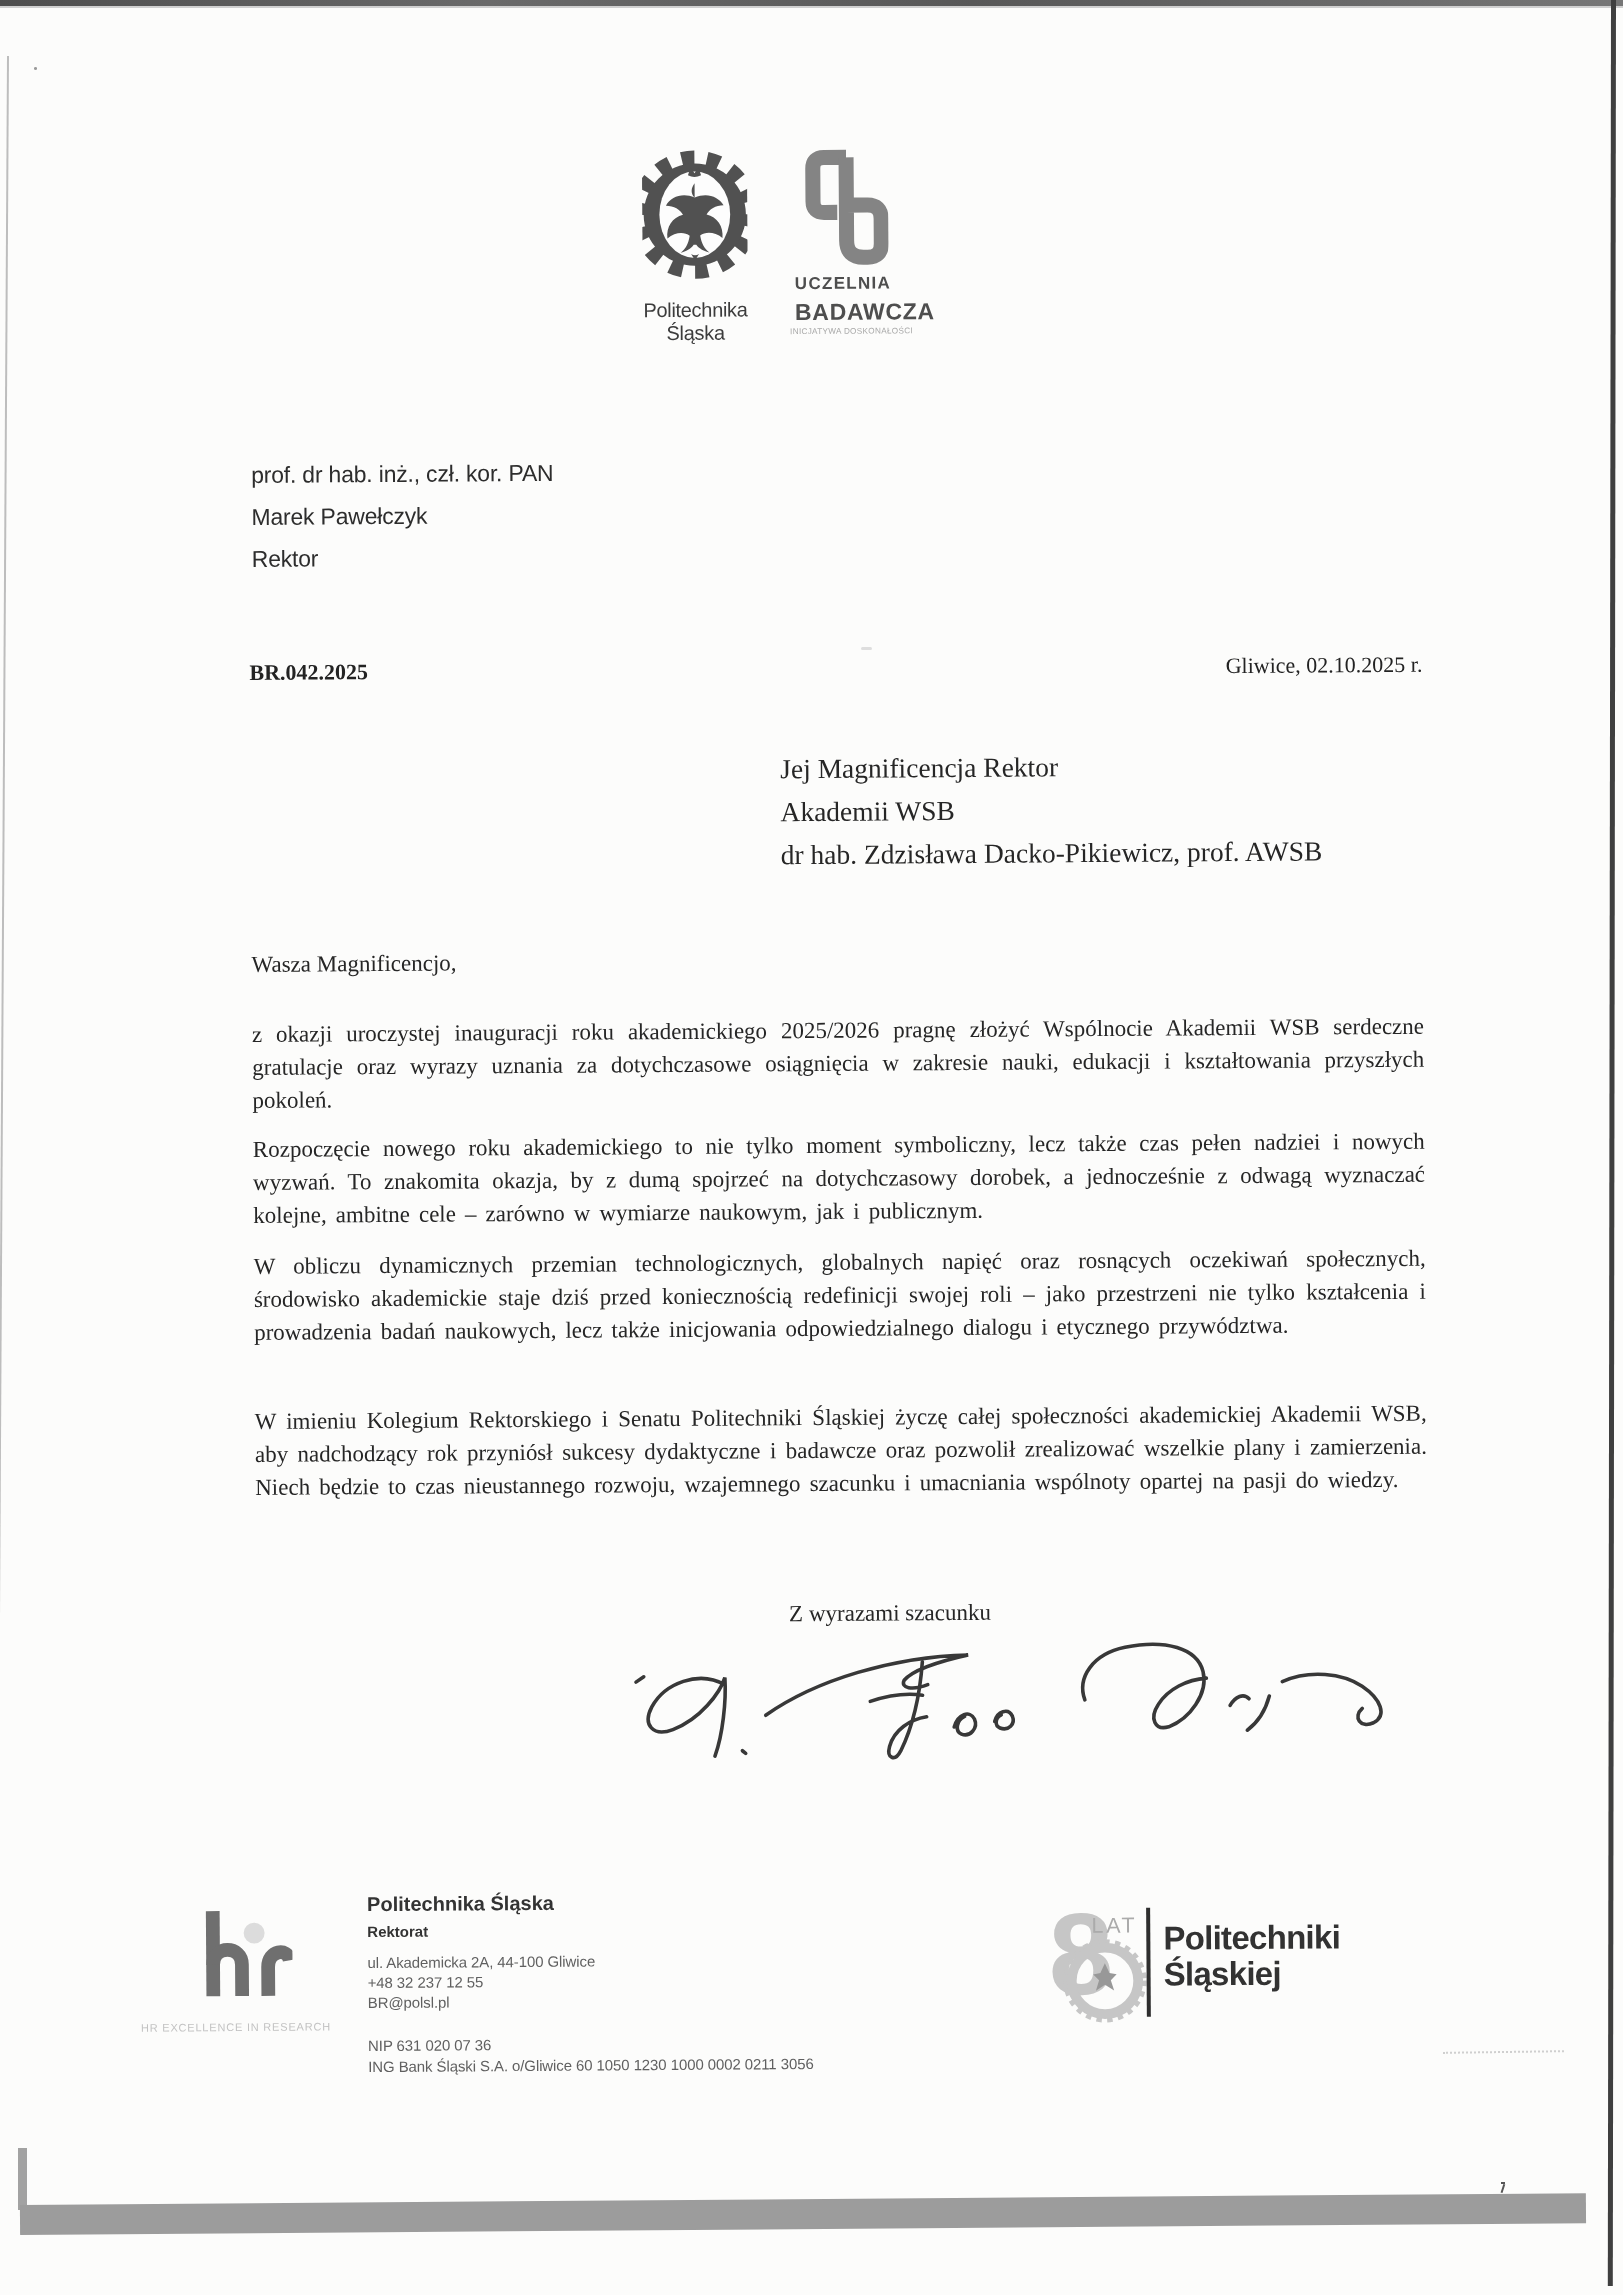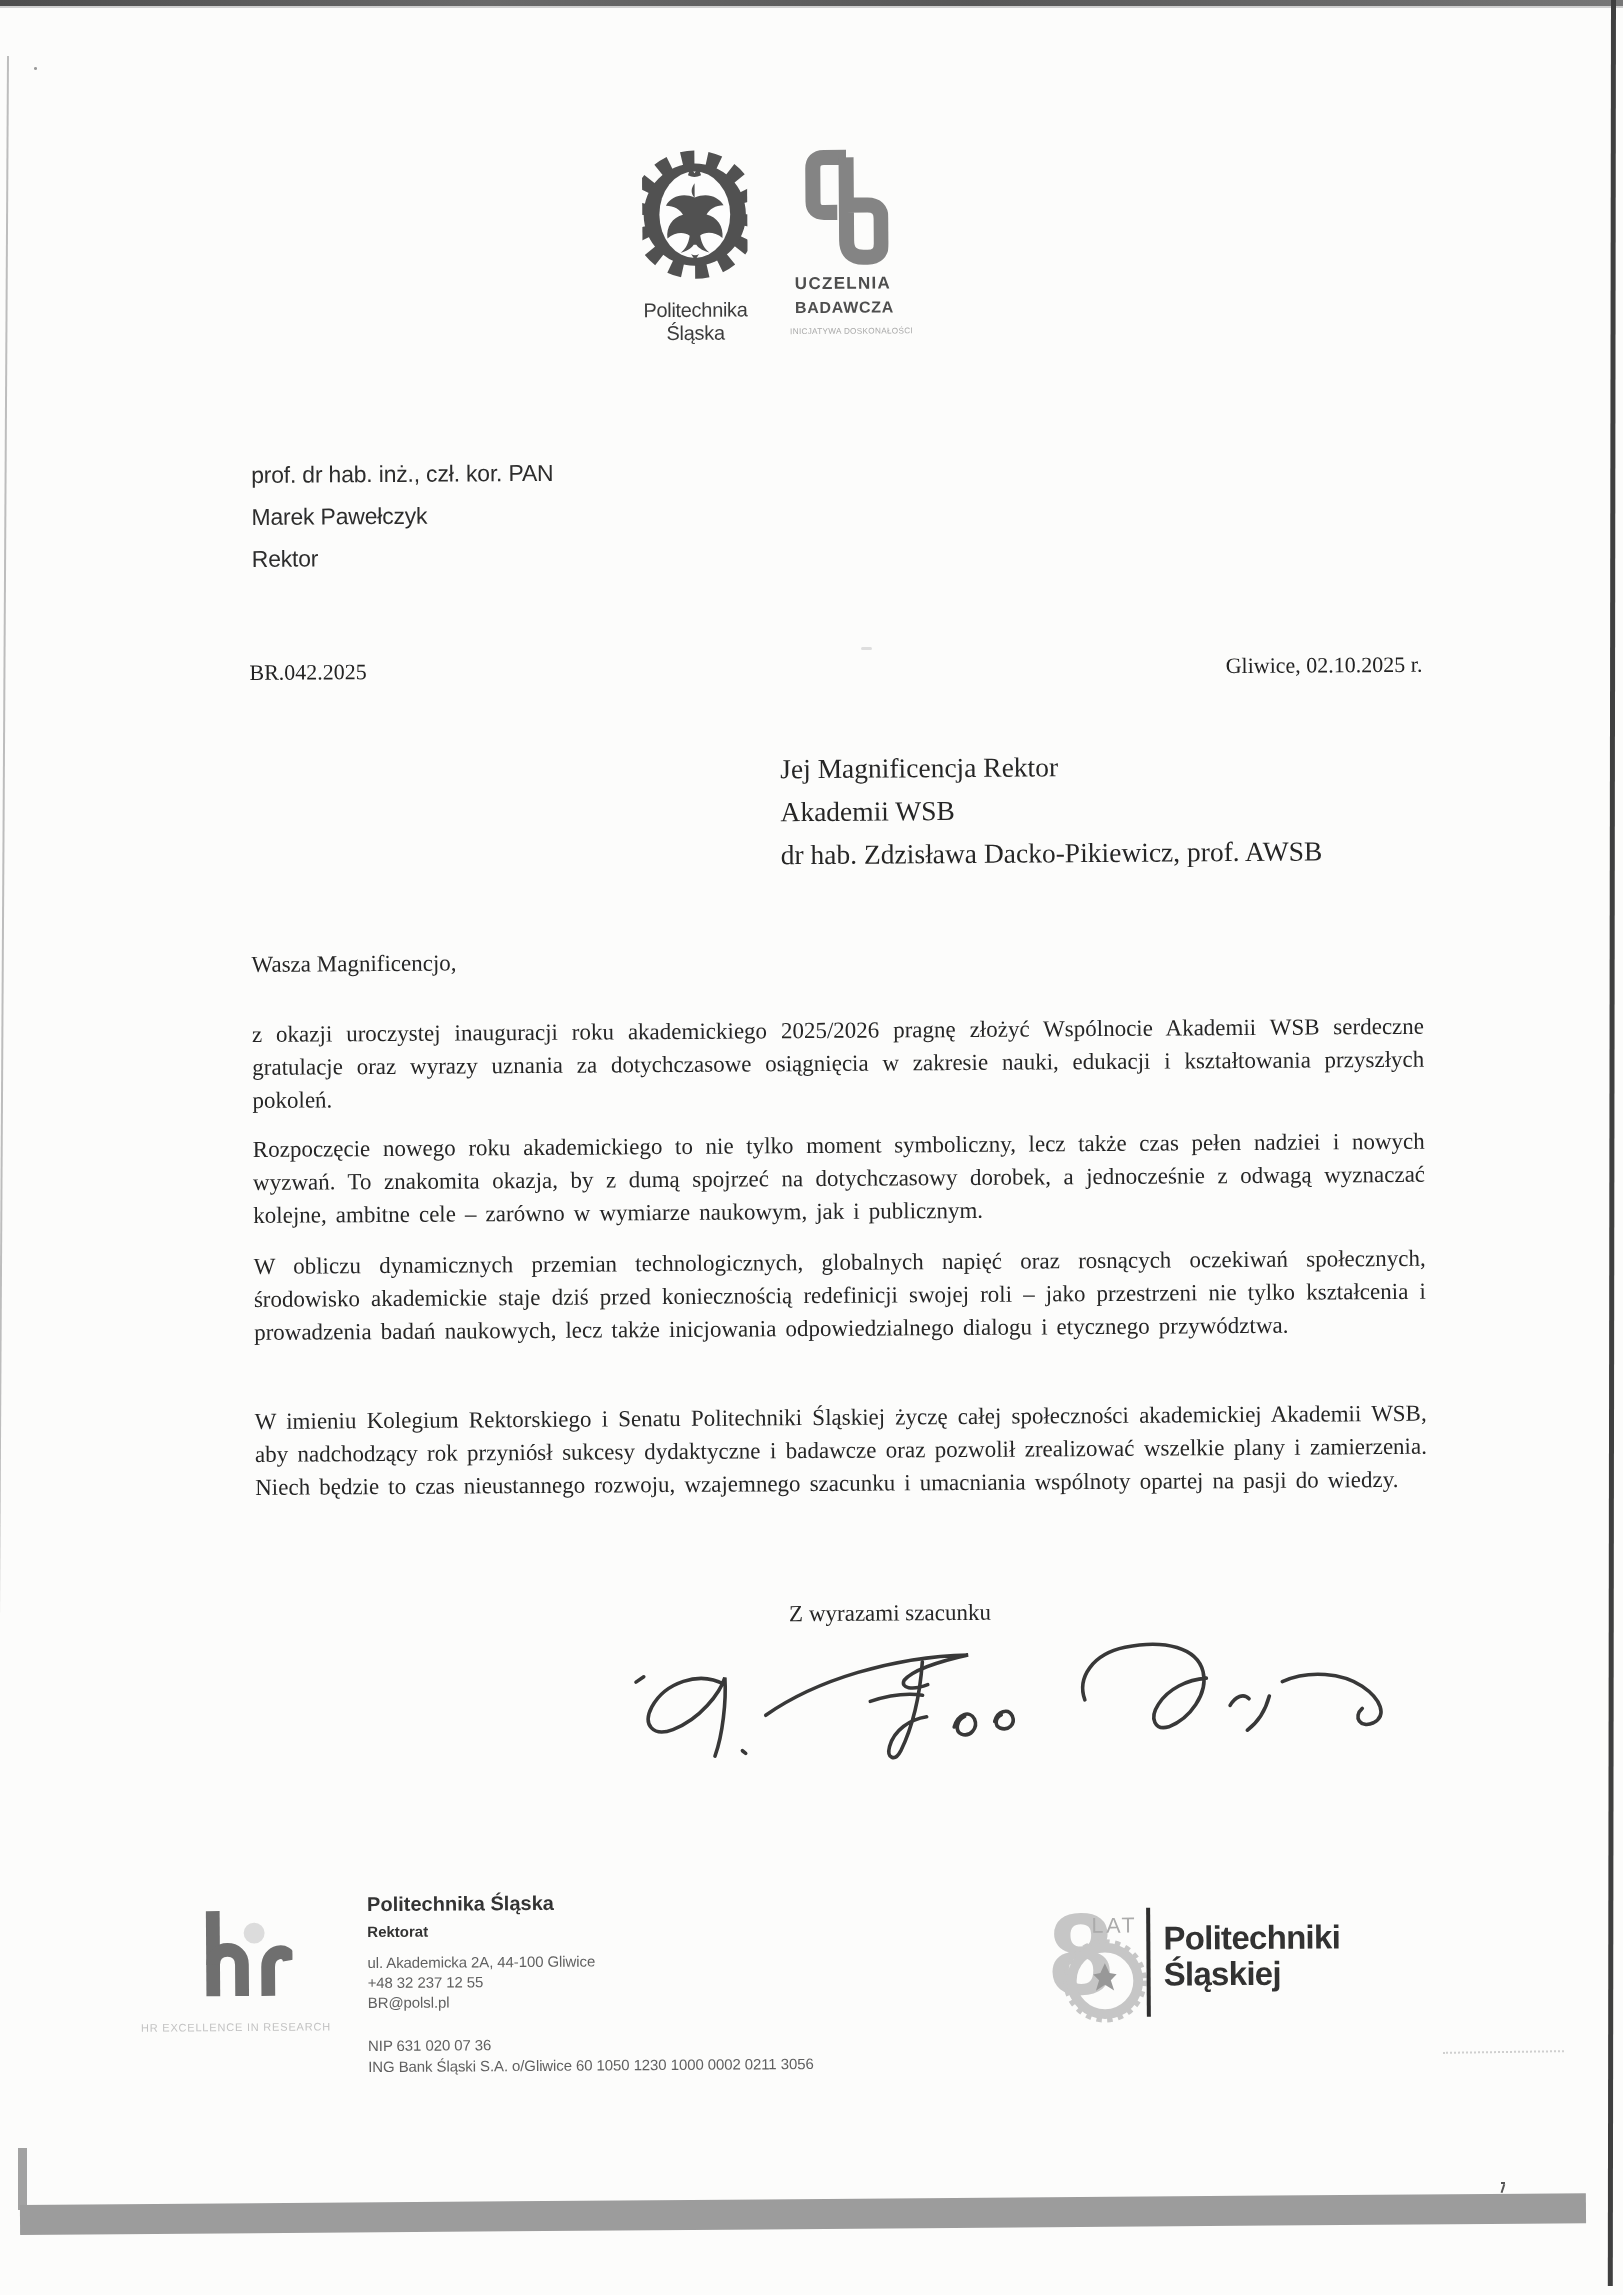--- a/index.html
+++ b/index.html
@@ -24,29 +24,29 @@
   .letter{position:absolute;left:0;top:0;width:1623px;height:2295px;transform:rotate(-0.4deg);transform-origin:50% 45%;}
 
   
   .gear-logo{position:absolute;left:648px;top:147px;}
   .uni-name{position:absolute;left:622px;top:298px;width:157px;text-align:center;
     font-family:"Liberation Sans","DejaVu Sans",sans-serif;font-size:20px;line-height:23px;color:#3c3c3c;letter-spacing:-0.3px;}
   .b-logo{position:absolute;left:809px;top:149px;}
   .ub-l1{position:absolute;left:800px;top:274px;width:99px;text-align:left;
     font-family:"Liberation Sans","DejaVu Sans",sans-serif;font-weight:bold;font-size:17px;letter-spacing:1.3px;color:#4e4e4e;}
   .ub-l2{position:absolute;left:800px;top:299px;width:99px;text-align:center;
-    font-family:"Liberation Sans","DejaVu Sans",sans-serif;font-weight:bold;font-size:16px;letter-spacing:0.7px;color:#4e4e4e;}
+    font-family:"Liberation Sans","DejaVu Sans",sans-serif;font-weight:bold;font-size:23px;letter-spacing:0.7px;color:#4e4e4e;}
   .ub-l3{position:absolute;left:795px;top:327px;width:111px;text-align:left;white-space:nowrap;
     font-family:"Liberation Sans","DejaVu Sans",sans-serif;font-size:8.2px;letter-spacing:0.3px;color:#a8a8a8;}
 
   
   .sender{position:absolute;left:255px;top:450px;font-family:"Liberation Sans","DejaVu Sans",sans-serif;
     font-size:23px;line-height:42px;color:#2d2d2d;letter-spacing:-0.2px;}
   .refrow{position:absolute;left:252px;top:656px;width:1173px;font-size:22px;}
-  .refno{float:left;}
+  .refno{float:left;font-weight:bold;}
   .placedate{float:right;}
   .recipient{position:absolute;left:782px;top:747px;font-size:27.5px;line-height:43px;color:#262626;}
 
   
   .salutation{position:absolute;left:252px;top:948px;font-size:23px;color:#262626;}
   .para{position:absolute;left:252px;width:1172px;font-size:23px;line-height:33px;color:#262626;
     text-align:justify;word-spacing:3.3px;}
   .p0{top:1014px;} .p1{top:1129px;} .p2{top:1246px;} .p3{top:1401px;}
   .closing{position:absolute;left:785px;top:1601px;font-size:23px;color:#262626;}
   .signature{position:absolute;left:622px;top:1622px;}

